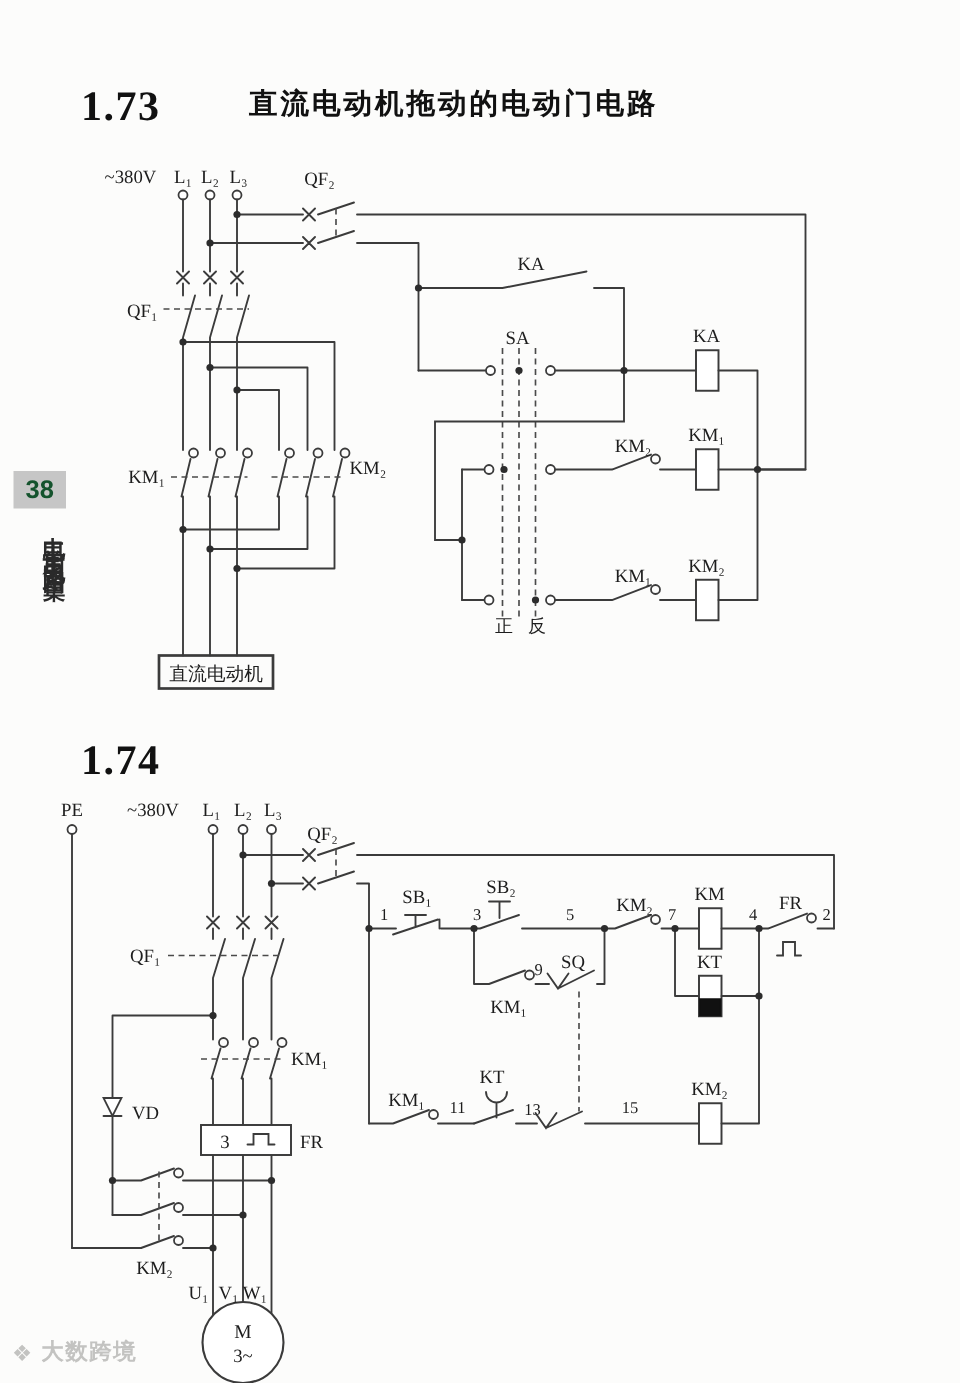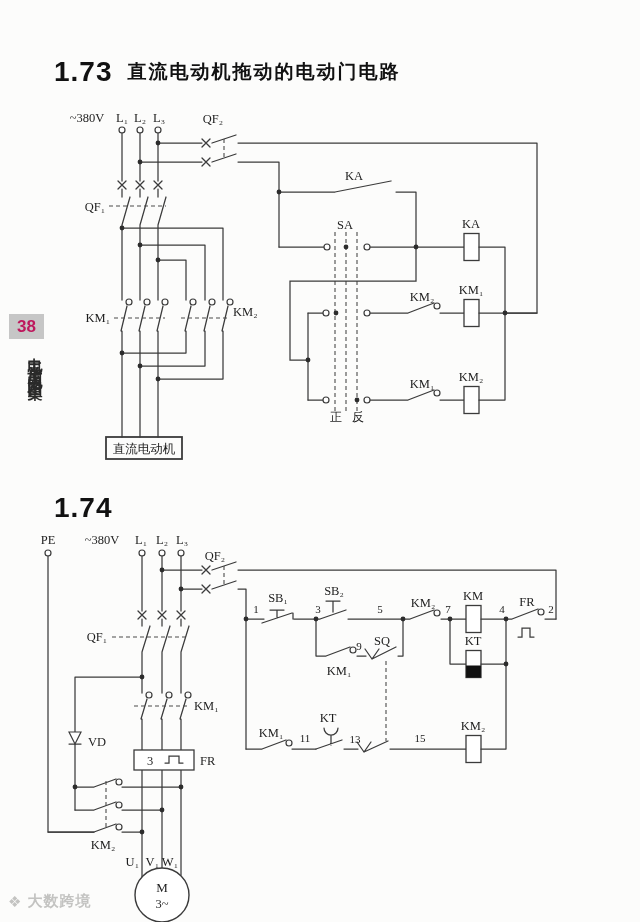--- a/index.html
+++ b/index.html
@@ -11,25 +11,25 @@
   svg text.num{font-size:11px;}
   svg text.cjk{font-family:"Liberation Sans","DejaVu Sans",sans-serif;font-size:12px;fill:#1d1d1d;}
   .wire{stroke:#3b3b3b;stroke-width:1.25;fill:none;stroke-linecap:round;}
   .thick{stroke-width:1.8;}
   .dash{stroke:#4a4a4a;stroke-width:1.1;fill:none;stroke-dasharray:4 3;}
   .dot{fill:#2c2c2c;stroke:none;}
   .term{fill:#fff;stroke:#3b3b3b;stroke-width:1.2;}
   .hook{fill:none;stroke:#3b3b3b;stroke-width:1.2;}
   .coil{fill:#fff;stroke:#3b3b3b;stroke-width:1.3;}
   .coil-black{fill:#111;stroke:#111;}
-  .titleRow{position:absolute;display:flex;align-items:center;gap:15px;color:#111;}
+  .titleRow{position:absolute;display:flex;align-items:flex-start;gap:15px;color:#111;font-family:Liberation Serif, serif;}
   .titleNum{font-size:28px;font-weight:bold;letter-spacing:1px;}
-  .titleTxt{font-size:19px;font-weight:bold;letter-spacing:2px;}
+  .titleTxt{font-size:19px;font-weight:bold;letter-spacing:2px;margin-left:44px;}
   #pageTab{position:absolute;left:9px;top:314px;width:35px;height:25px;background:#c6c6c6;
-           display:flex;align-items:center;justify-content:center;font-size:17px;font-weight:bold;color:#be185d;}
+           display:flex;align-items:center;justify-content:center;font-size:17px;font-weight:bold;color:#14532d;}
   #sideTitle{position:absolute;left:9px;top:346px;width:35px;text-align:center;
              writing-mode:vertical-rl;text-orientation:upright;letter-spacing:4px;
              font-size:15px;font-weight:700;color:#2a2a2a;}
   #watermark{position:absolute;left:8px;top:892px;display:flex;align-items:center;gap:5px;
              color:#b5b5b3;font-size:15px;font-weight:bold;letter-spacing:1px;opacity:.8;}
   #watermark .wm-logo{font-size:15px;}
 </style>
 </head>
 <body>
 

